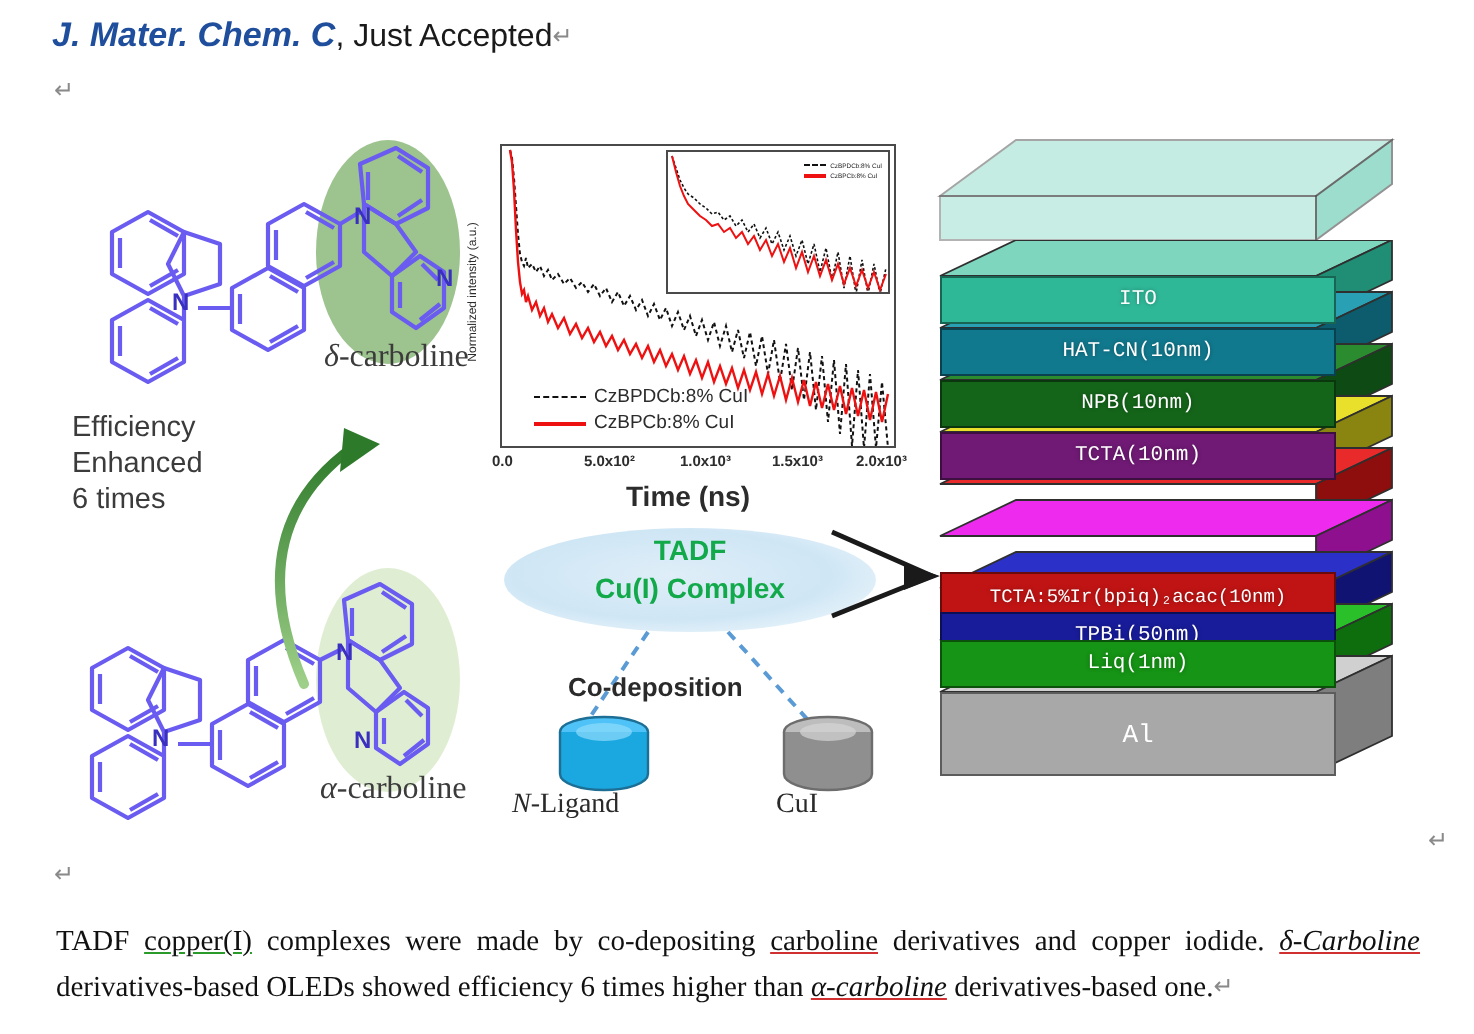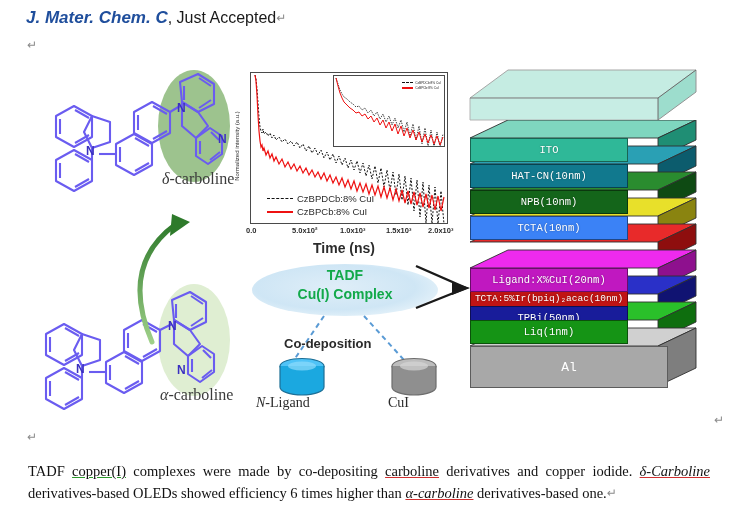--- a/index.html
+++ b/index.html
@@ -147,21 +147,21 @@
     font-size: 14px; color: #2a2a2a; white-space: nowrap;
   }
   #cruc-label-left { left: 10px; top: 141px; }
   #cruc-label-right { left: 142px; top: 141px; }
   .cruc-label i { font-style: italic; }
 
   
   #stack { position: absolute; left: 448px; top: 2px; width: 248px; height: 350px; }
   .layer {
     position: absolute; left: 8px;
-    width: 158px; height: 24px;
+    width: 198px; height: 24px;
     border: 1px solid rgba(0,0,0,0.45);
     display: flex; align-items: center; justify-content: center;
     font-family: "Liberation Mono", monospace;
     font-size: 10.5px; color: #ffffff;
     letter-spacing: 0px; white-space: nowrap;
     z-index: 2;
   }
   .layer .lbl { position: relative; z-index: 3; text-shadow: 0 0 2px rgba(0,0,0,0.35); }
   
   .layer::after {
@@ -316,20 +316,23 @@
     <defs>
       <linearGradient id="garrow" x1="0" y1="1" x2="0" y2="0">
         <stop offset="0%" stop-color="#9fd089"></stop>
         <stop offset="100%" stop-color="#2e7a2b"></stop>
       </linearGradient>
     </defs>
     <path d="M 38,152 C 20,110 18,66 62,34" fill="none" stroke="url(#garrow)" stroke-width="5" stroke-linecap="round"></path>
     <polygon points="58,24 76,32 56,46" fill="#2e7a2b"></polygon>
   </svg>
 
+  <div id="eff-text">Efficiency
+Enhanced
+6 times</div>
 
   <div id="plot-wrap">
     <div id="yaxis-title">Normalized intensity (a.u.)</div>
 
     <div id="plot-frame">
       <svg class="plot-svg" width="198" height="152" viewBox="0 0 198 152">
 
         <polyline fill="none" stroke="#111111" stroke-width="1" stroke-dasharray="2,1.6" points="4,2 5,6 6,16 7,30 8,44 9,54 10,58 11,60 12,56 13,61 15,59 17,63 19,60 21,65 23,62 25,67 28,64 31,69 34,66 37,71 40,68 43,73 46,69 49,75 52,71 55,78 58,73 61,80 64,75 67,82 70,77 73,85 76,79 79,87 82,81 85,90 88,83 91,92 94,85 97,95 100,87 103,97 106,88 109,100 112,90 115,103 118,92 121,106 124,93 127,110 130,95 133,114 136,97 139,118 142,99 145,122 148,101 151,127 154,103 157,132 160,105 163,138 166,107 169,144 172,109 175,150 178,112 181,151 184,114 187,151 190,118 193,151"></polyline>
 
         <polyline fill="none" stroke="#ee1111" stroke-width="1.2" points="4,2 5,8 6,22 7,42 8,58 9,68 10,74 11,72 12,78 13,75 15,82 17,78 19,85 21,81 23,88 25,84 28,91 31,86 34,94 37,89 40,96 43,91 46,98 49,93 52,100 55,95 58,102 61,97 64,104 67,99 70,106 73,100 76,108 79,102 82,110 85,104 88,112 91,105 94,114 97,107 100,116 103,108 106,118 109,110 112,119 115,111 118,121 121,112 124,122 127,113 130,124 133,114 136,125 139,115 142,127 145,116 148,128 151,117 154,130 157,118 160,131 163,119 166,132 169,120 172,134 175,121 178,135 181,122 184,137 187,123 190,138 193,124"></polyline>
@@ -454,28 +457,25 @@
 
     <div class="layer" style="top:74px;  background:#2fb898;">
       <span class="lbl">ITO</span>
     </div>
     <div class="layer" style="top:100px; background:#11798e;">
       <span class="lbl">HAT-CN(10nm)</span>
     </div>
     <div class="layer" style="top:126px; background:#14651a;">
       <span class="lbl">NPB(10nm)</span>
     </div>
-    <div class="layer" style="top:152px; background:#3b82f6;">
+    <div class="layer" style="top:152px; background:#701a75;">
       <span class="lbl">TCTA(10nm)</span>
     </div>
     <div class="layer" style="top:178px; background:#c01414; font-size:9.5px;margin-top:44px;">
       <span class="lbl">TCTA:5%Ir(bpiq)₂acac(10nm)</span>
-    </div>
-    <div class="layer" style="top:204px; background:#c018c0;">
-      <span class="lbl">Ligand:X%CuI(20nm)</span>
     </div>
     <div class="layer" style="top:242px; background:#181c9a;">
       <span class="lbl">TPBi(50nm)</span>
     </div>
     <div class="layer" style="top:256px; background:#159415;">
       <span class="lbl">Liq(1nm)</span>
     </div>
     <div id="al-layer" style="top:282px; background:#a8a8a8;">
       <span class="lbl">Al</span>
     </div>

